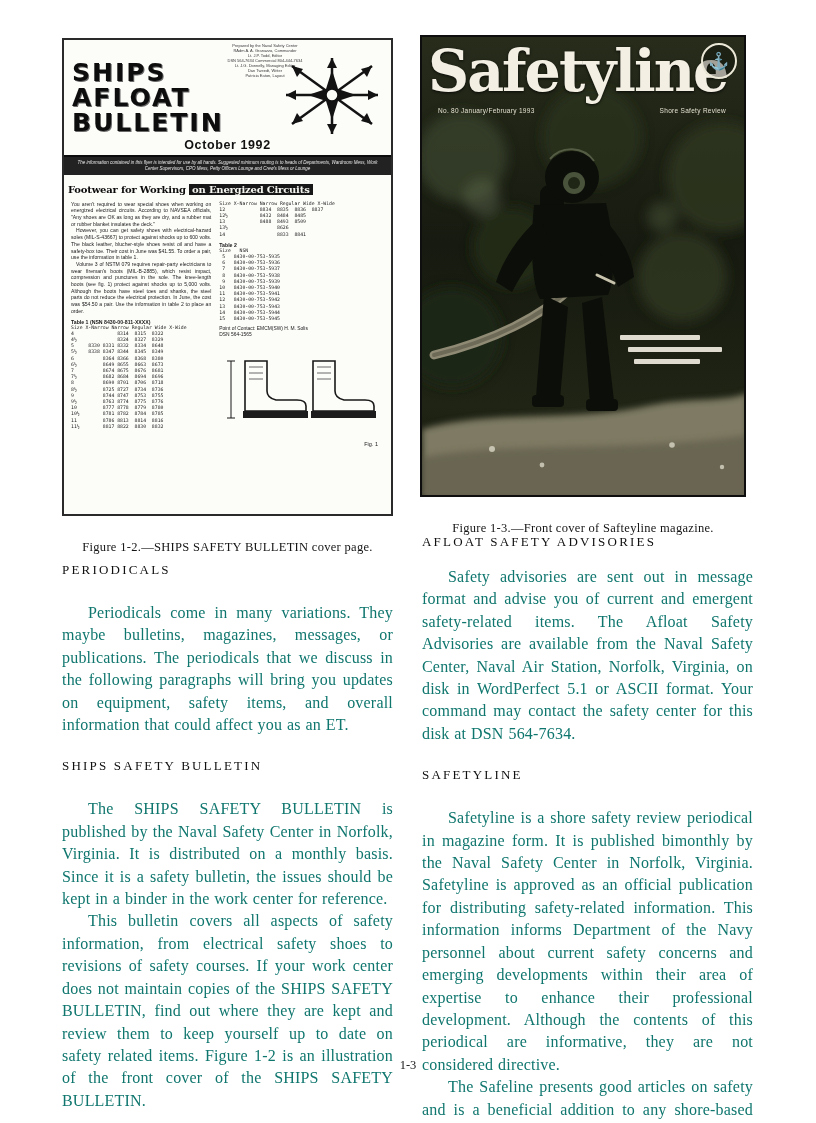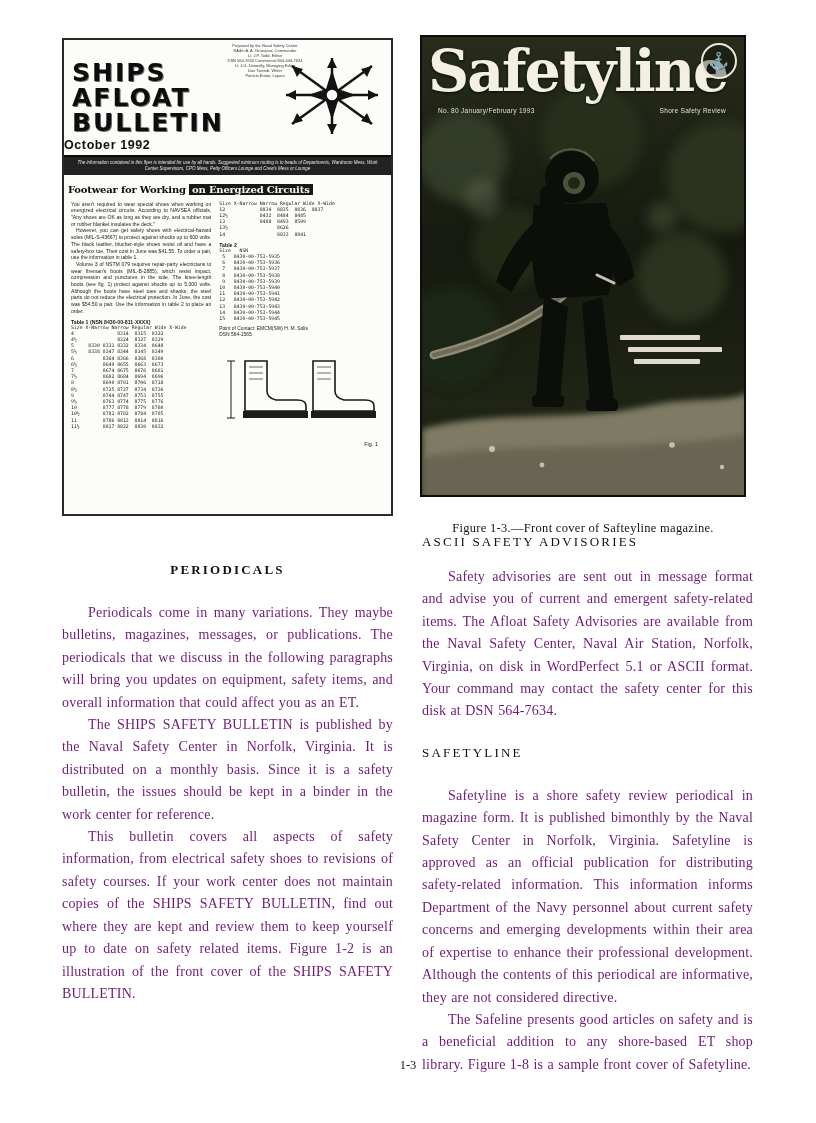--- a/index.html
+++ b/index.html
@@ -16,21 +16,21 @@
   
   .bulletin { position:relative; width:331px; height:478px; border:2px solid #2a2a2a; background:#fcfcf9;
               overflow:hidden; font-family:"Liberation Sans", sans-serif; color:#181818; }
   .b-credits { position:absolute; top:3px; left:116px; width:170px; font-size:4px; line-height:5px;
                white-space:pre-line; text-align:center; color:#3a3a3a; }
   .b-head { position:relative; height:98px; }
   .b-title { position:absolute; left:8px; top:20px; font-family:"DejaVu Sans", sans-serif; font-weight:800;
              font-size:25px; line-height:25px; letter-spacing:2px; color:#0d0d0d; }
   .b-title span { display:block; text-shadow:1px 1px 0 #6a6a6a; }
   .b-emblem { position:absolute; right:5px; top:14px; }
-  .b-date { text-align:left; font-weight:bold; font-size:12.5px; letter-spacing:.6px; color:#111; }
+  .b-date { text-align:center; font-weight:bold; font-size:12.5px; letter-spacing:.6px; color:#111; }
   .b-routing { margin-top:3px; background:#222222; color:#e9e9e9; font-style:italic; font-size:4.5px;
                line-height:5.8px; padding:3px 10px; text-align:center; border-top:2px solid #0c0c0c; }
   .b-headline { margin:9px 4px 4px; font-family:"DejaVu Serif", serif; font-weight:bold; font-size:10px;
                 letter-spacing:-.2px; white-space:nowrap; color:#0b0b0b; }
   .b-headline .inv { background:#171717; color:#f5f5f0; padding:0 3px; }
   .b-cols { display:flex; gap:8px; padding:2px 7px 4px; }
   .b-col1 { width:46%; }
   .b-col2 { width:54%; }
   .b-body { font-size:5.1px; line-height:6.7px; text-align:justify; white-space:pre-line; color:#222; }
   .b-t1title, .b-t2title { font-weight:bold; font-size:5.2px; margin-top:4px; }
@@ -55,24 +55,24 @@
   .smudge { position:absolute; background:rgba(240,236,222,.92); height:5px; border-radius:1px; z-index:2; }
   .s1 { top:298px; left:198px; width:80px; }
   .s2 { top:310px; left:206px; width:94px; }
   .s3 { top:322px; left:212px; width:66px; }
 
   
   .col { position:absolute; width:331px; }
   .col-left  { left:62px;  top:558px; }
   .col-right { left:422px; top:530px; }
   .col h2 { font-size:13px; font-weight:normal; letter-spacing:2.2px; margin:22px 0 24px; color:#101010; }
-  .col h2.h-center { text-align:center; margin-top:4px;font-weight:bold; }
+  .col h2.h-center { margin-top:4px; }
   .col h2.first { margin-top:4px; margin-bottom:16px; }
-  .col p { font-size:14px; line-height:22.4px; text-align:justify; text-indent:26px;
-           letter-spacing:.2px; word-spacing:.6px; color:#701a75; }
+  .col p { font-size:16px; line-height:22.4px; text-align:justify; text-indent:26px;
+           letter-spacing:.2px; word-spacing:.6px; color:#0f766e; }
 
   .pageno { position:absolute; left:0; right:0; top:1058px; text-align:center; font-size:12.5px; color:#141414; }
 </style>
 </head>
 <body>
 
 <div class="page">
 
   <figure class="fig fig-left">
     <div class="bulletin">
@@ -182,20 +182,21 @@
                 <line x1="12" y1="8" x2="12" y2="65"></line>
                 <line x1="8" y1="8" x2="16" y2="8"></line>
                 <line x1="8" y1="65" x2="16" y2="65"></line>
               </g>
             </svg>
             <span class="b-figlabel">Fig. 1</span>
           </div>
         </div>
       </div>
     </div>
+    <figcaption>Figure 1-2.—SHIPS SAFETY BULLETIN cover page.</figcaption>
   </figure>
 
   <figure class="fig fig-right">
     <div class="magcover">
       <svg class="photo" width="326" height="462" viewBox="0 0 326 462">
         <defs>
           <linearGradient id="bg" x1="0" y1="0" x2="0" y2="1">
             <stop offset="0" stop-color="#272c1b"></stop>
             <stop offset="0.45" stop-color="#161a10"></stop>
             <stop offset="0.8" stop-color="#1f2415"></stop>
@@ -252,26 +253,27 @@
       <div class="smudge s1"></div>
       <div class="smudge s2"></div>
       <div class="smudge s3"></div>
     </div>
     <figcaption>Figure 1-3.—Front cover of Safteyline magazine.</figcaption>
   </figure>
 
   <main class="col col-left">
     <h2 class="h-center">PERIODICALS</h2>
     <p>Periodicals come in many variations. They maybe bulletins, magazines, messages, or publications. The periodicals that we discuss in the following paragraphs will bring you updates on equipment, safety items, and overall information that could affect you as an ET.</p>
+    <h2>SHIPS SAFETY BULLETIN</h2>
     <p>The SHIPS SAFETY BULLETIN is published by the Naval Safety Center in Norfolk, Virginia. It is distributed on a monthly basis. Since it is a safety bulletin, the issues should be kept in a binder in the work center for reference.</p>
     <p>This bulletin covers all aspects of safety information, from electrical safety shoes to revisions of safety courses. If your work center does not maintain copies of the SHIPS SAFETY BULLETIN, find out where they are kept and review them to keep yourself up to date on safety related items. Figure 1-2 is an illustration of the front cover of the SHIPS SAFETY BULLETIN.</p>
   </main>
 
   <aside class="col col-right">
-    <h2 class="first">ASCII SAFETY ADVISORIES</h2>
+    <h2 class="first">AFLOAT SAFETY ADVISORIES</h2>
     <p>Safety advisories are sent out in message format and advise you of current and emergent safety-related items. The Afloat Safety Advisories are available from the Naval Safety Center, Naval Air Station, Norfolk, Virginia, on disk in WordPerfect 5.1 or ASCII format. Your command may contact the safety center for this disk at DSN 564-7634.</p>
     <h2>SAFETYLINE</h2>
     <p>Safetyline is a shore safety review periodical in magazine form. It is published bimonthly by the Naval Safety Center in Norfolk, Virginia. Safetyline is approved as an official publication for distributing safety-related information. This information informs Department of the Navy personnel about current safety concerns and emerging developments within their area of expertise to enhance their professional development. Although the contents of this periodical are informative, they are not considered directive.</p>
     <p>The Safeline presents good articles on safety and is a beneficial addition to any shore-based ET shop library. Figure 1-8 is a sample front cover of Safetyline.</p>
   </aside>
 
   <div class="pageno">1-3</div>
 </div>
 
 </body></html>

